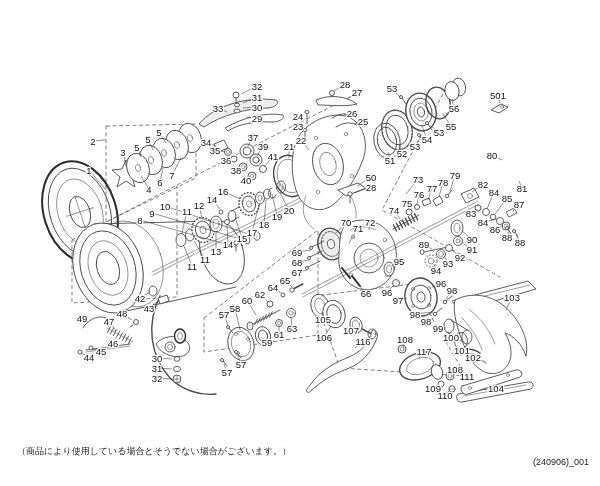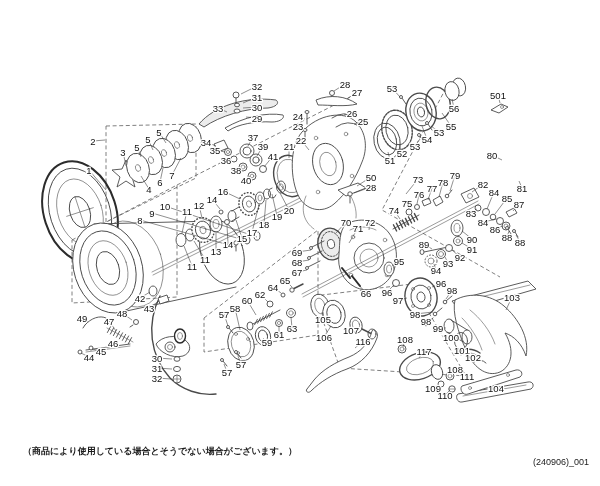--- a/index.html
+++ b/index.html
@@ -13,21 +13,21 @@
   .th{stroke-width:2}
   .t2{stroke-width:1.4}
   .lt{stroke-width:.55}
   .dk{stroke:#2b2b2b}
   .teeth{stroke-dasharray:1.8 1.4}
   .dash{fill:none;stroke:#606060;stroke-width:.8;stroke-dasharray:4 2.6}
   .ldr{stroke:#333;stroke-width:.55;fill:none}
   .plbl{font:9.5px "Liberation Sans","DejaVu Sans",sans-serif;fill:var(--label,#111);
         text-anchor:middle;dominant-baseline:central;paint-order:stroke;stroke:#fff;stroke-width:2.5px;}
   .footer{position:absolute;left:8px;top:445px;font-size:9px;line-height:12.5px;color:#1a1a1a;}
-  .footer .l2{margin-left:15px;font-weight:bold;}
+  .footer .l2{margin-left:9px;}
   .doc-code{position:absolute;left:521px;top:457px;font-size:9px;color:#1a1a1a;padding-left:12px;}
 </style>
 </head>
 <body>
 
 <div id="page">
 
 <svg width="600" height="486" viewBox="0 0 600 486" xmlns="http://www.w3.org/2000/svg">
 
   <g>

